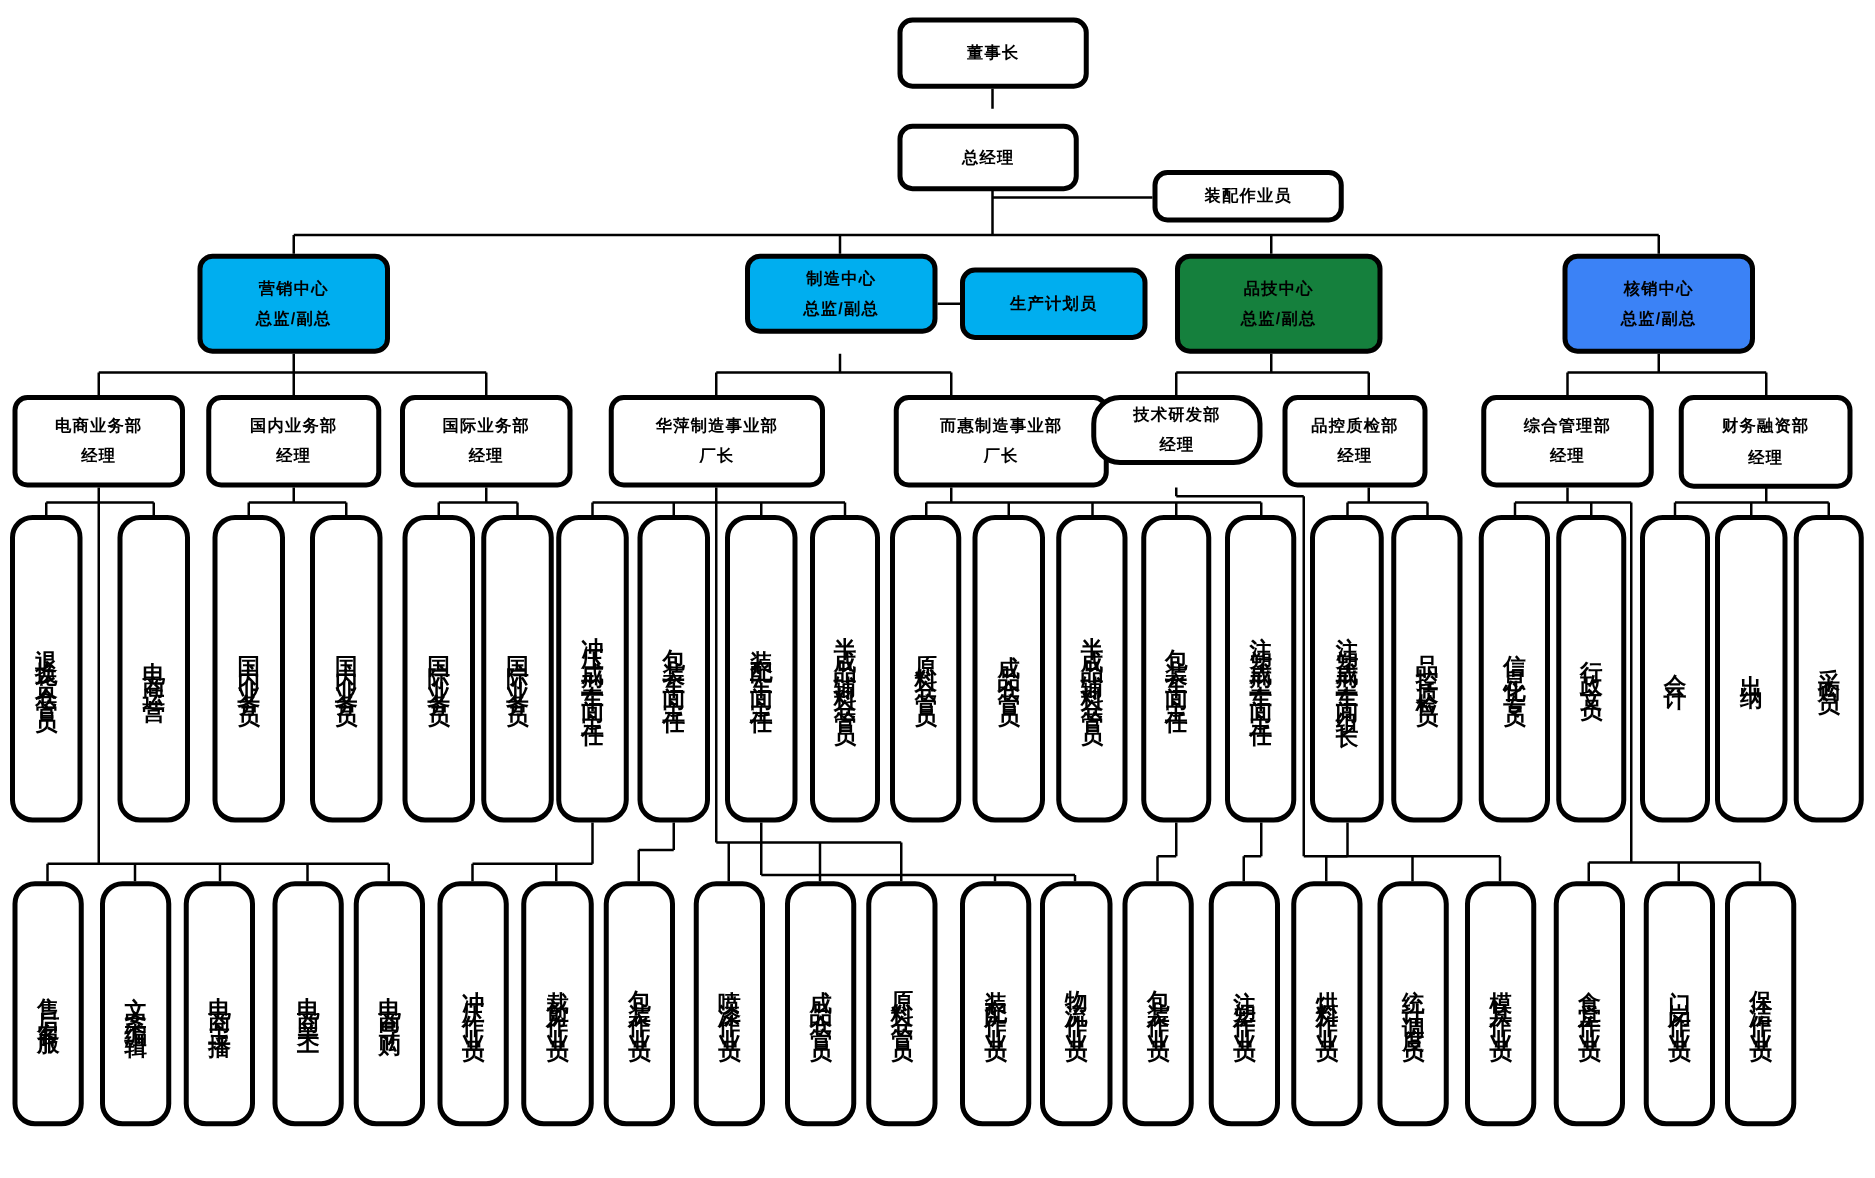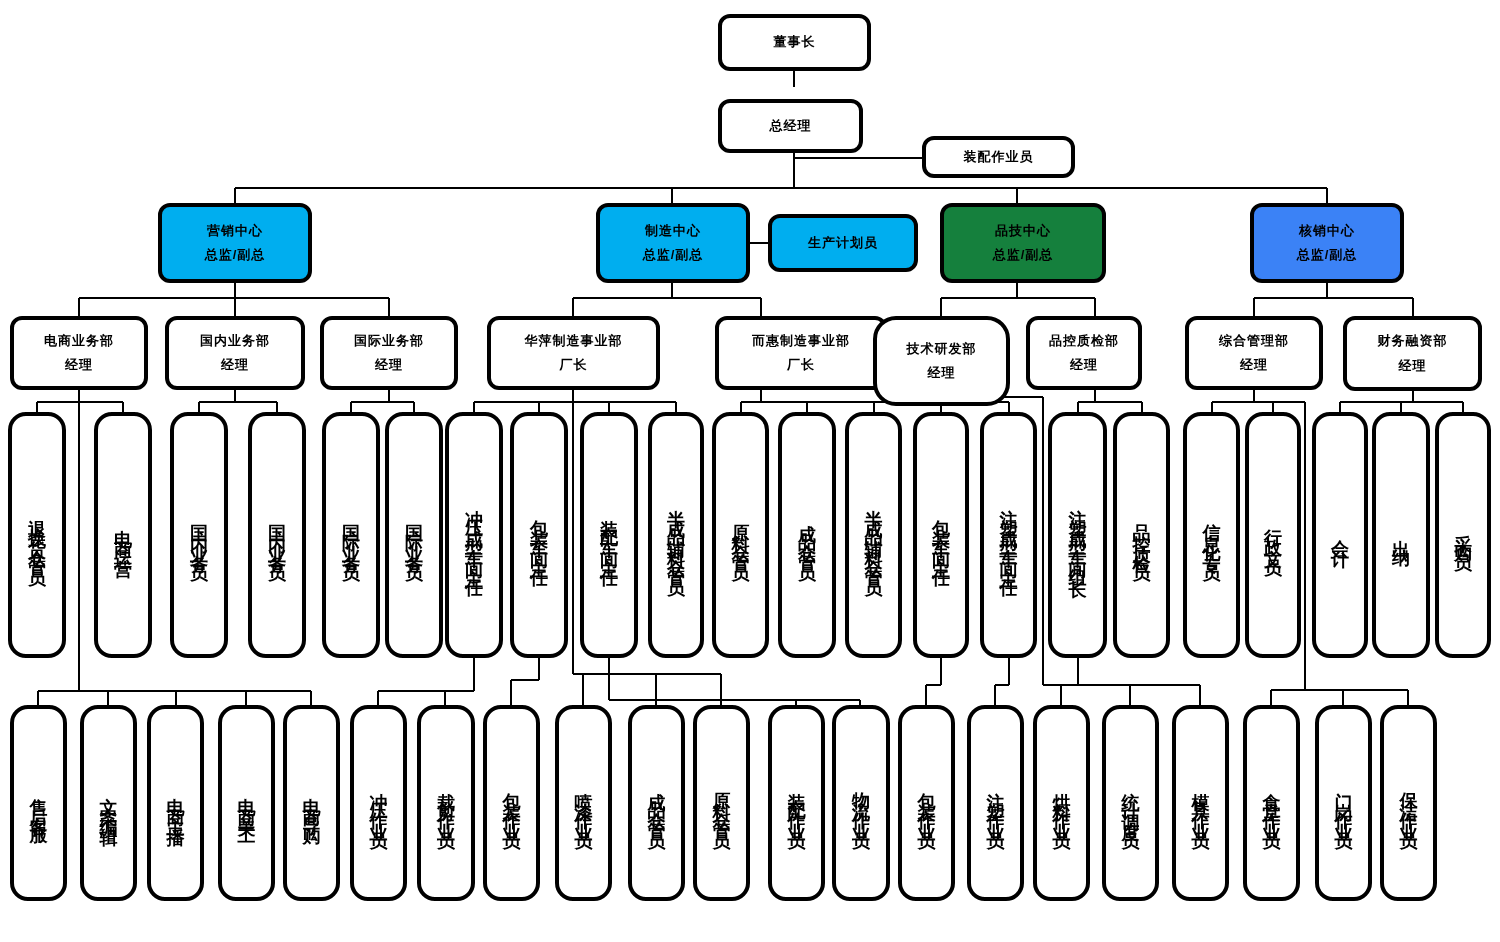--- a/index.html
+++ b/index.html
@@ -170,21 +170,21 @@
     <div class="node h" style="left: 718px; top: 87px; width: 145px; height: 54px; margin-top: 12px;">
       <span class="lbl">总经理</span>
     </div>
     <div class="node h" style="left: 922px; top: 136px; width: 153px; height: 42px;">
       <span class="lbl">装配作业员</span>
     </div>
     <div class="node h blue" style="left: 158px; top: 203px; width: 154px; height: 80px; background: rgb(0, 174, 239);">
       <span class="lbl">营销中心
 总监/副总</span>
     </div>
-    <div class="node h blue" style="left: 596px; top: 203px; width: 154px; height: 80px; background: rgb(0, 174, 239);">
+    <div class="node h blue" style="left: 596px; top: 203px; width: 154px; height: 64px; background: rgb(0, 174, 239);">
       <span class="lbl">制造中心
 总监/副总</span>
     </div>
     <div class="node h blue" style="left: 768px; top: 214px; width: 150px; height: 58px; background: rgb(0, 174, 239);">
       <span class="lbl">生产计划员</span>
     </div>
     <div class="node h blue" style="left: 940px; top: 203px; width: 166px; height: 80px; background: #15803d;">
       <span class="lbl">品技中心
 总监/副总</span>
     </div>
@@ -205,21 +205,21 @@
 经理</span>
     </div>
     <div class="node h" style="left: 487px; top: 316px; width: 173px; height: 74px;">
       <span class="lbl">华萍制造事业部
 厂长</span>
     </div>
     <div class="node h" style="left: 675px; top: 316px; width: 172px; height: 74px; margin-left: 40px;">
       <span class="lbl">而惠制造事业部
 厂长</span>
     </div>
-    <div class="node h" style="left: 873px; top: 316px; width: 137px; height: 90px; border-radius: 23px;">
+    <div class="node h" style="left: 873px; top: 316px; width: 137px; height: 56px; border-radius: 23px;">
       <span class="lbl">技术研发部
 经理</span>
     </div>
     <div class="node h" style="left: 1026px; top: 316px; width: 116px; height: 74px;">
       <span class="lbl">品控质检部
 经理</span>
     </div>
     <div class="node h" style="left: 1185px; top: 316px; width: 138px; height: 74px;">
       <span class="lbl">综合管理部
 经理</span>

